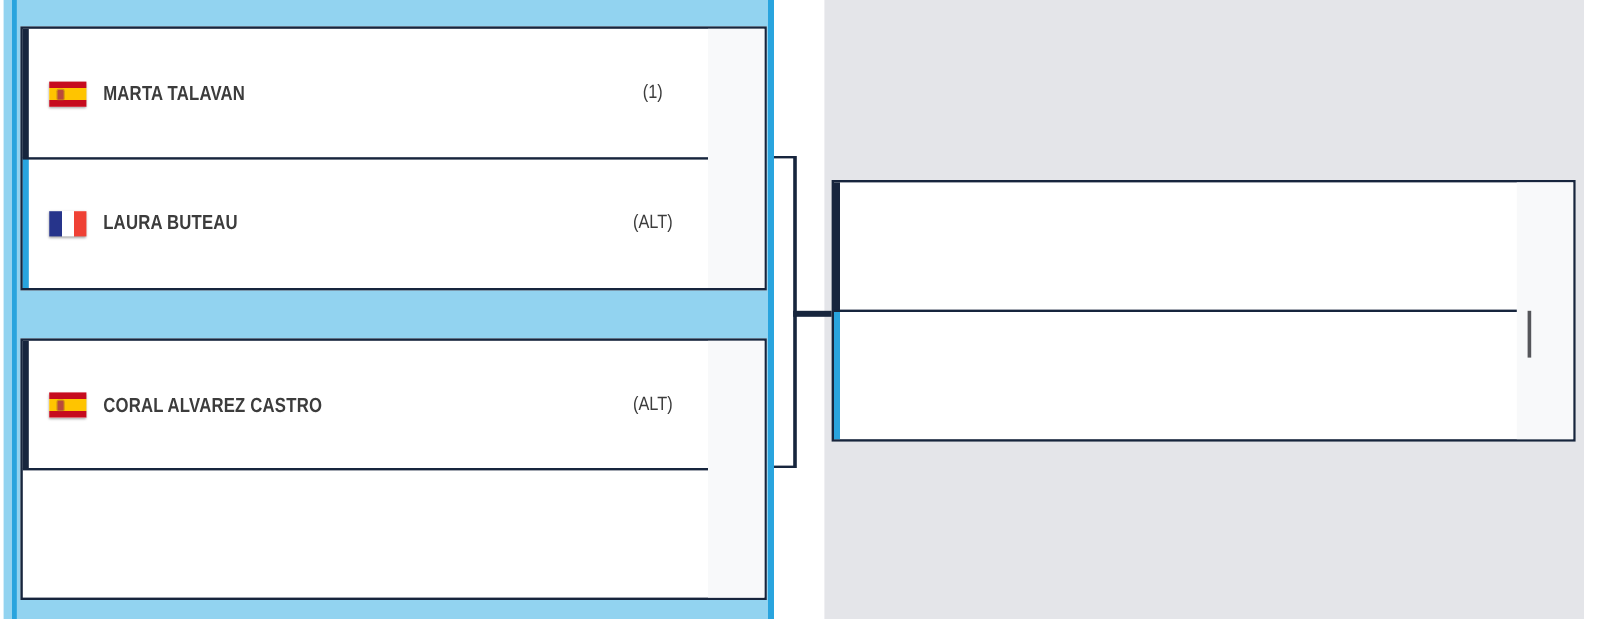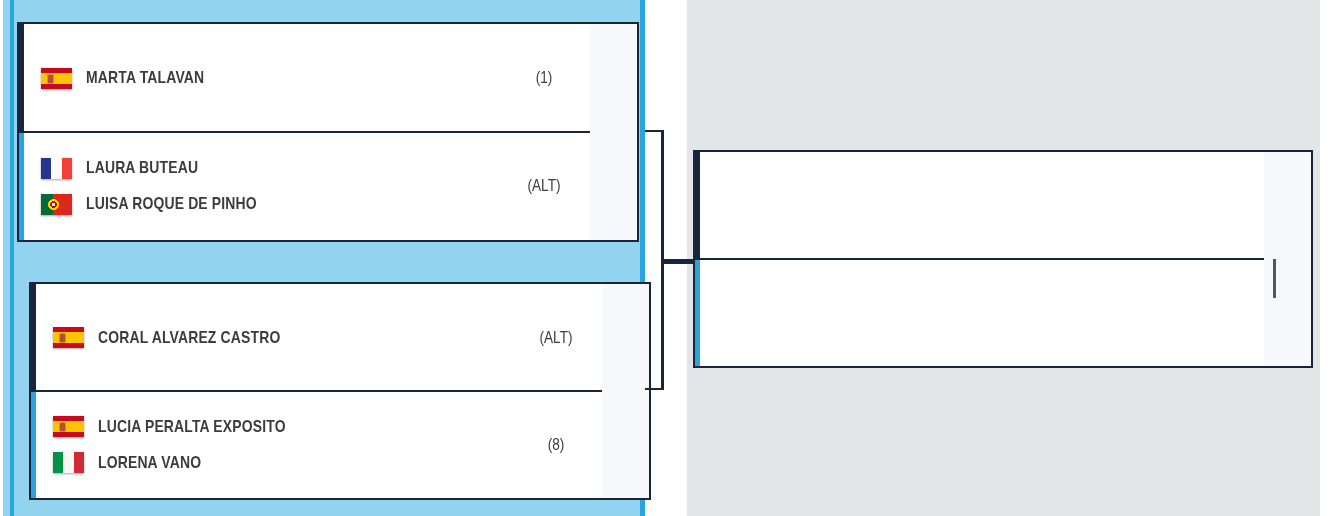--- a/index.html
+++ b/index.html
@@ -10,21 +10,21 @@
   body{background:#fff;font-family:"Liberation Sans",sans-serif;}
   .page{position:relative;width:1341px;height:516px;background:#fff;overflow:hidden;text-decoration:underline;}
 
   .round-panel{position:absolute;left:3px;top:0;width:642px;height:516px;background:var(--panel-blue);}
   .panel-line-left{position:absolute;left:7px;top:0;width:4px;height:100%;background:var(--accent-blue);}
   .panel-line-right{position:absolute;right:0;top:0;width:5px;height:100%;background:var(--accent-blue);}
   .gray-panel{position:absolute;left:687px;top:0;width:633px;height:516px;background:var(--bg-gray);}
 
   .match-box{position:absolute;background:#fff;border:2px solid var(--navy);}
   .match-box.m1{left:17px;top:22px;width:622px;height:220px;}
-  .match-box.m2{left:29px;top:282px;width:622px;height:218px;}
+  .match-box.m2{left:17px;top:282px;width:622px;height:218px;}
   .match-box.m3{left:693px;top:150px;width:620px;height:218px;}
 
   .score-col{position:absolute;top:0;right:0;bottom:0;width:47px;background:var(--score-gray);}
   .divider{position:absolute;left:0;right:47px;top:calc(50% - 1px);height:2px;background:var(--navy);z-index:3;}
 
   .team-slot{position:absolute;left:0;right:47px;height:50%;display:flex;align-items:center;}
   .team-slot.top{top:0;border-left:5px solid var(--navy);}
   .team-slot.bottom{bottom:0;border-left:5px solid var(--accent-blue);}
 
   .players{display:flex;flex-direction:column;gap:15px;margin-left:17px;}
@@ -77,54 +77,37 @@
       </div>
       <div class="seed">(1)</div>
     </div>
     <div class="divider"></div>
     <div class="team-slot bottom">
       <div class="players">
         <div class="player-row">
           <span class="flag" data-flag="fr"></span>
           <span class="player-name">LAURA BUTEAU</span>
         </div>
-        <div class="player-row">
-          <span class="flag" data-flag="pt"></span>
-          <span class="player-name">LUISA ROQUE DE PINHO</span>
-        </div>
       </div>
       <div class="seed">(ALT)</div>
     </div>
   </div>
 
   <div class="match-box m2">
     <div class="score-col"></div>
     <div class="team-slot top">
       <div class="players">
         <div class="player-row">
           <span class="flag" data-flag="es"></span>
           <span class="player-name">CORAL ALVAREZ CASTRO</span>
         </div>
       </div>
       <div class="seed">(ALT)</div>
     </div>
     <div class="divider"></div>
-    <div class="team-slot bottom">
-      <div class="players">
-        <div class="player-row">
-          <span class="flag" data-flag="es"></span>
-          <span class="player-name">LUCIA PERALTA EXPOSITO</span>
-        </div>
-        <div class="player-row">
-          <span class="flag" data-flag="it"></span>
-          <span class="player-name">LORENA VANO</span>
-        </div>
-      </div>
-      <div class="seed">(8)</div>
-    </div>
   </div>
 
   <div class="match-box m3">
     <div class="score-col"></div>
     <div class="team-slot top">
       <div class="players"></div>
       <div class="seed"></div>
     </div>
     <div class="divider"></div>
     <div class="team-slot bottom">

